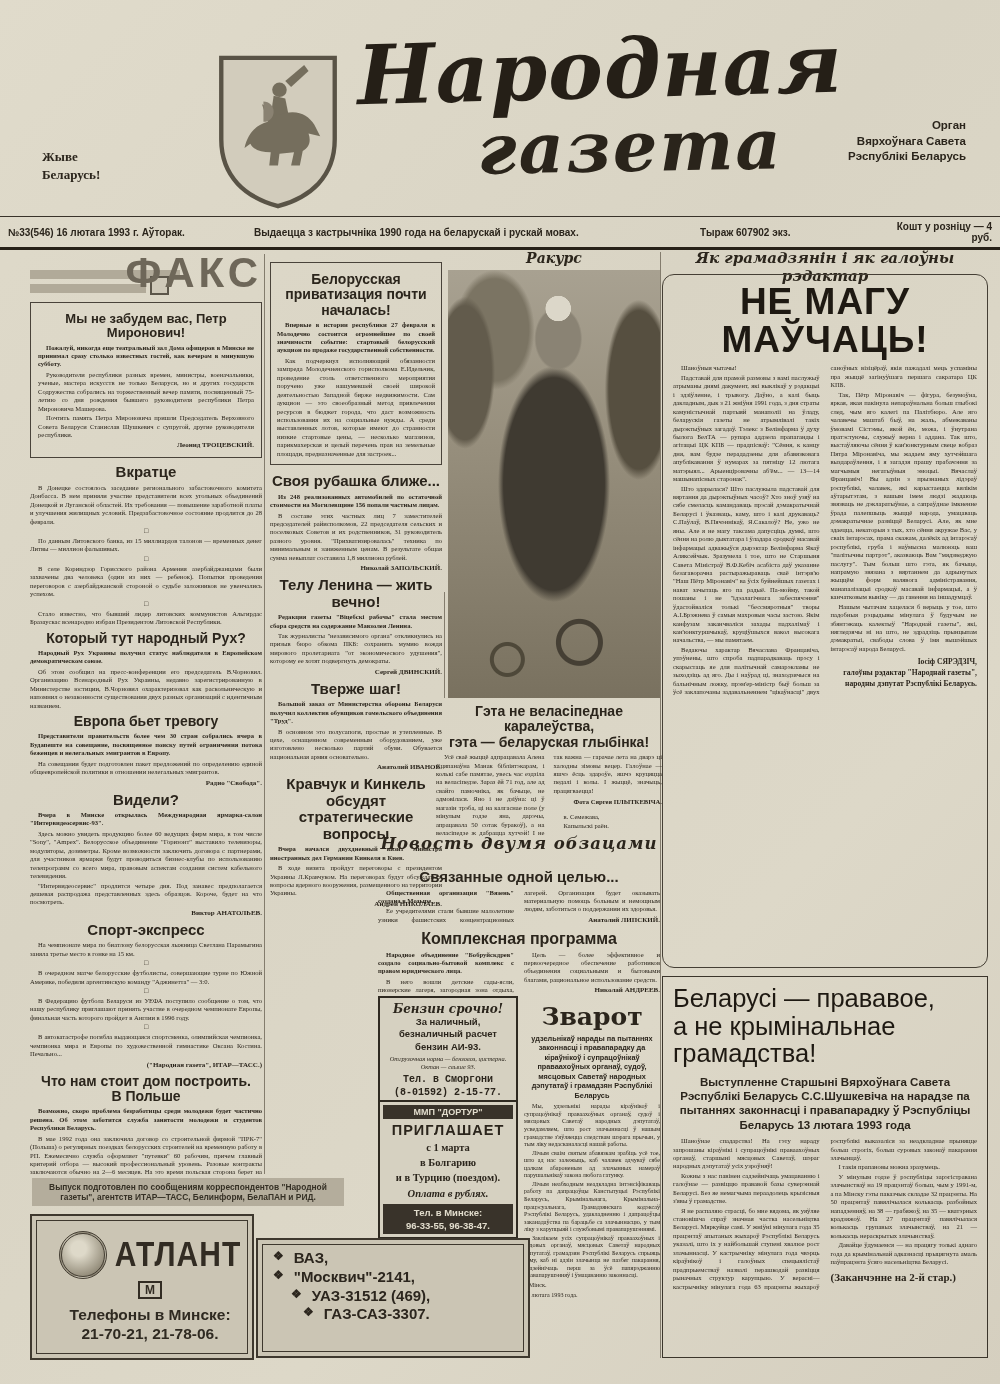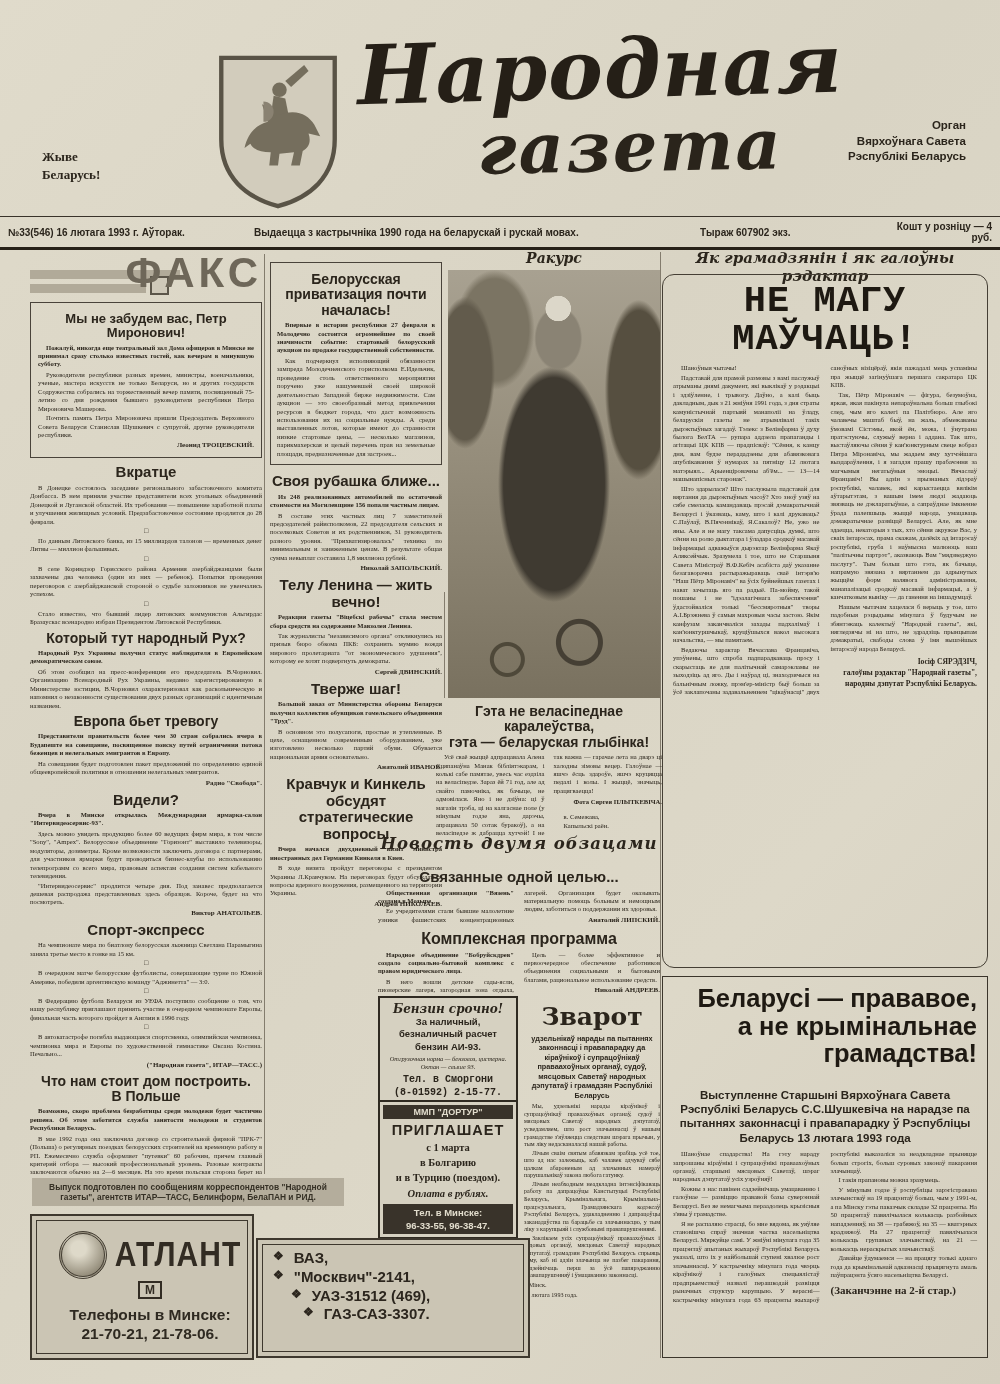--- a/index.html
+++ b/index.html
@@ -116,29 +116,29 @@
           text-align:center;line-height:1.2;margin-bottom:3px;}
   .car-row{display:flex;gap:10px;font-family:"Liberation Sans",sans-serif;font-weight:900;font-size:15px;
            line-height:1.25;color:#2c261e;}
   .car-row .bullet{font-size:12px;}
   .car-row:nth-child(3){padding-left:18px;} .car-row:nth-child(4){padding-left:30px;} .car-row:nth-child(5){padding-left:42px;}
   
   .kicker{position:absolute;left:662px;top:249px;width:326px;text-align:center;
           font-family:"DejaVu Serif",serif;font-style:italic;font-weight:bold;font-size:15px;}
   .edit-box{position:absolute;left:662px;top:274px;width:326px;height:694px;border:1.5px solid #45403
 5;border:1.5px solid #453f35;border-radius:12px;padding:6px 10px;box-sizing:border-box;overflow:hidden;}
-  .edit-h{font-family:Liberation Mono, monospace;font-weight:900;font-size:37px;line-height:1.02;
+  .edit-h{font-family:Liberation Sans, sans-serif;font-weight:900;font-size:37px;line-height:1.02;
           text-align:center;letter-spacing:1px;margin:2px 0 6px;color:#1e1912;}
   .edit-cols{column-count:2;column-gap:11px;height:560px;}
   .signature{text-align:right;font-weight:bold;font-size:7.6px;margin-top:4px;line-height:1.4;}
   
   .speech{position:absolute;left:662px;top:976px;width:326px;height:382px;border:1.5px solid #3b352b;
           padding:6px 10px;box-sizing:border-box;overflow:hidden;}
-  .speech-h{font-family:"Liberation Sans",sans-serif;font-weight:700;font-size:25.5px;line-height:1.08;
-            text-align:right;margin:2px 0 20px;color:#1e1912;}
+  .speech-h{font-family:"Liberation Sans",sans-serif;font-weight:400;font-size:25.5px;line-height:1.08;
+            text-align:left;margin:2px 0 7px;color:#1e1912;}
   .speech-sub{font-family:"Liberation Sans",sans-serif;font-weight:bold;font-size:11.5px;line-height:1.25;
               text-align:center;margin-bottom:5px;}
   .speech-cols{column-count:2;column-gap:11px;height:238px;}
   .contnote{font-weight:bold;font-size:11px;margin-top:3px;}
 </style>
 </head>
 <body>
 
 <div class="page">
 

